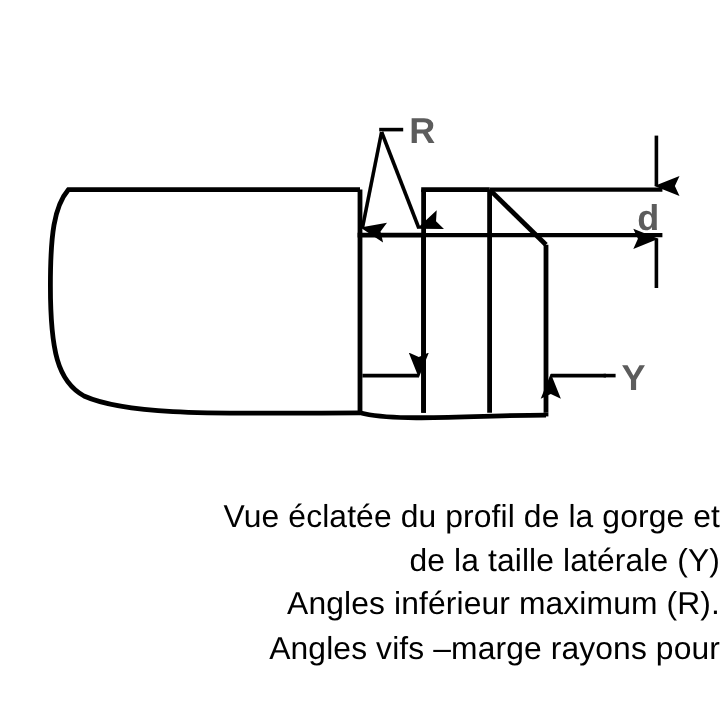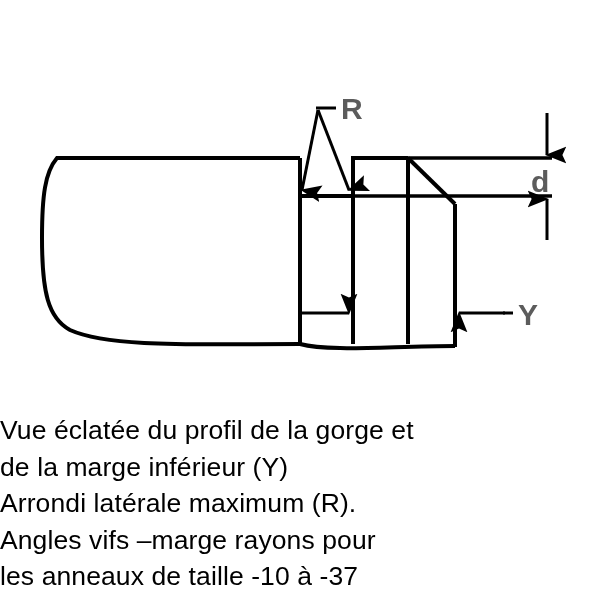--- a/index.html
+++ b/index.html
@@ -26,21 +26,21 @@
     top: 0;
     width: 600px;
     height: 600px;
     display: block;
   }
   .caption-block {
     position: absolute;
     left: 0;
     top: 412px;
     width: 600px;
-    text-align: left;
+    text-align: right;
     font-family: "Liberation Sans", sans-serif;
     font-size: 26.5px;
     line-height: 36.5px;
     color: #000000;
     letter-spacing: 0.1px;
   }
   .caption-line {
     display: block;
     white-space: nowrap;
   }
@@ -114,19 +114,18 @@
 
     <text class="dim-label" x="341" y="119">R</text>
 
     <text class="dim-label" x="531" y="192">d</text>
 
     <text class="dim-label" x="518" y="325">Y</text>
   </svg>
 
   <div class="caption-block">
     <span class="caption-line">Vue éclatée du profil de la gorge et</span>
-    <span class="caption-line">de la marge inférieur (Y)</span>
-    <span class="caption-line">Arrondi latérale maximum (R).</span>
+    <span class="caption-line">de la taille latérale (Y)</span>
+    <span class="caption-line">Angles inférieur maximum (R).</span>
     <span class="caption-line">Angles vifs –marge rayons pour</span>
-    <span class="caption-line">les anneaux de taille -10 à -37</span>
   </div>
 
 </div>
 
 </body></html>

